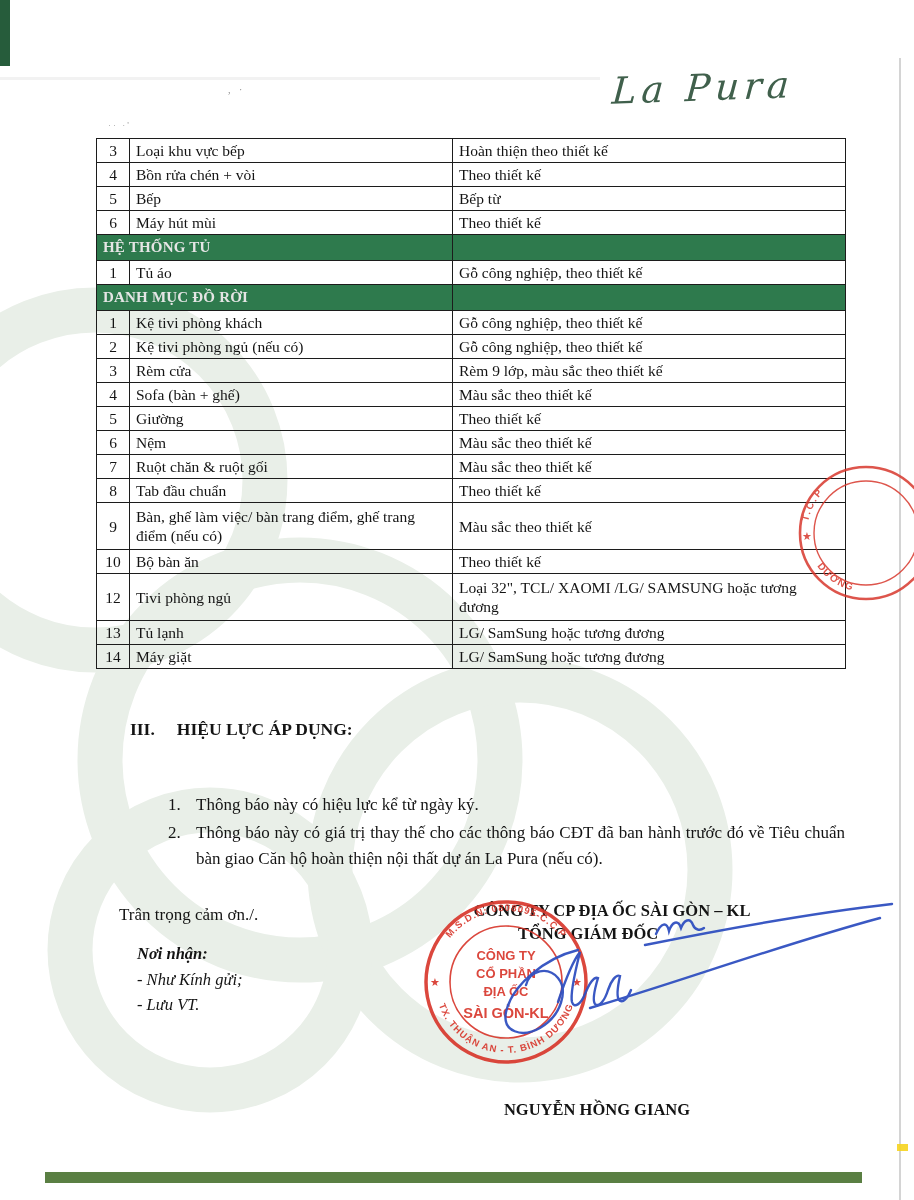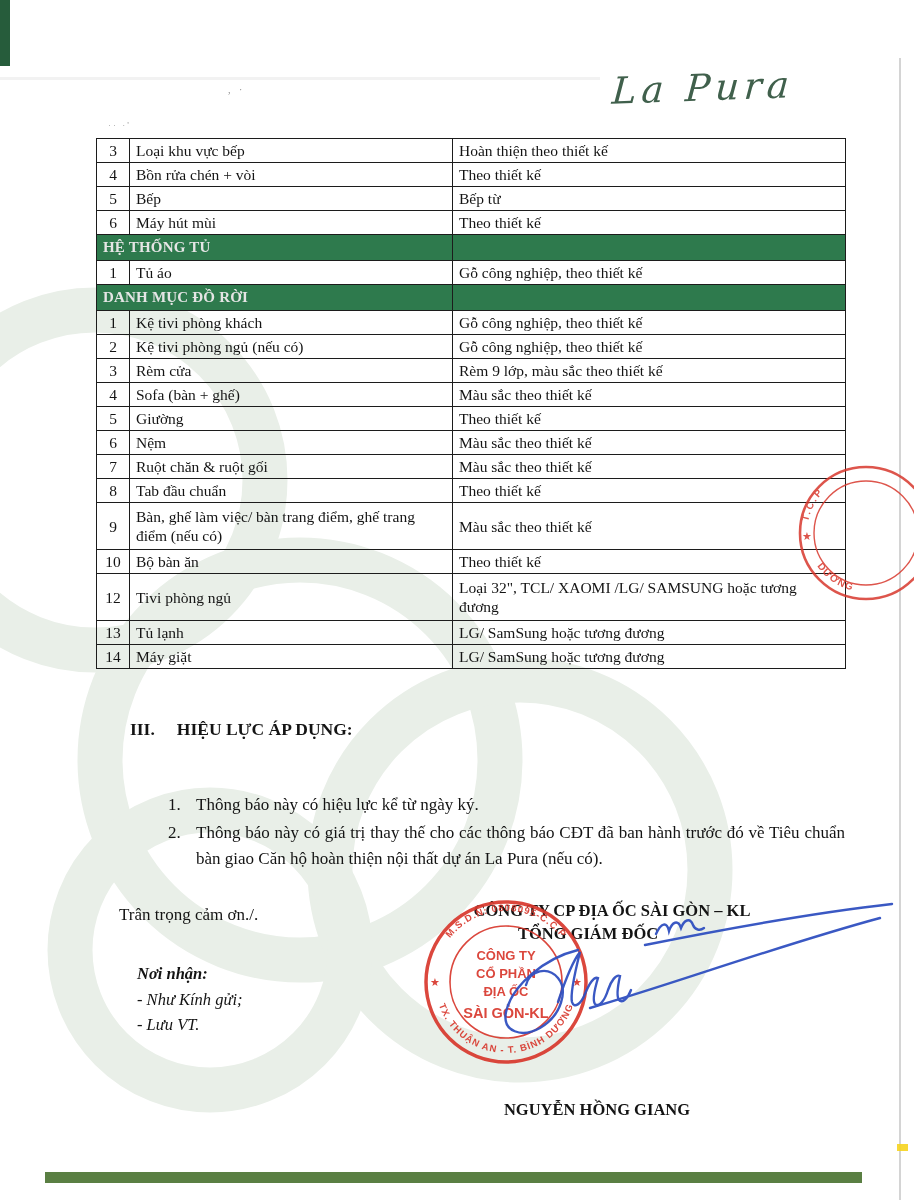--- a/index.html
+++ b/index.html
@@ -38,21 +38,21 @@
   .sec3-head{position:absolute;left:130px;top:719px;z-index:2;font-weight:bold;font-size:17.5px;display:flex;gap:22px;}
   .sec3-list{position:absolute;left:168px;top:792px;width:677px;z-index:2;font-size:17px;line-height:26px;}
   .li{display:flex;margin-bottom:2px;}
   .li .n{width:28px;flex:0 0 28px;}
   .li .txt{flex:1;text-align:justify;}
   .closing{position:absolute;left:119px;top:886px;z-index:2;font-size:17px;margin-top:19px;}
   
   .sig-company{position:absolute;left:438px;top:901px;width:348px;text-align:center;font-weight:bold;font-size:16.5px;z-index:3;}
   .sig-role{position:absolute;left:438px;top:924px;width:300px;text-align:center;font-weight:bold;font-size:16.5px;z-index:3;}
   .sig-name{position:absolute;left:438px;top:1100px;width:318px;text-align:center;font-weight:bold;font-size:16.5px;z-index:5;}
-  .recipients{position:absolute;left:137px;top:961px;z-index:2;font-size:16.5px;font-style:italic;line-height:25.5px;}
+  .recipients{position:absolute;left:137px;top:941px;z-index:2;font-size:16.5px;font-style:italic;line-height:25.5px;}
   .recipients .lbl{font-weight:bold;}
   .stamp{position:absolute;left:418px;top:896px;z-index:4;}
   .sig-ink{position:absolute;left:440px;top:890px;z-index:5;}
   .edge-stamp{position:absolute;left:780px;top:452px;z-index:3;}
   .stamp text{font-family:"Liberation Sans","DejaVu Sans",sans-serif;fill:#d8382d;}
   .edge-stamp text{font-family:"Liberation Sans","DejaVu Sans",sans-serif;fill:#d8382d;}
 </style>
 </head>
 <body>
 

